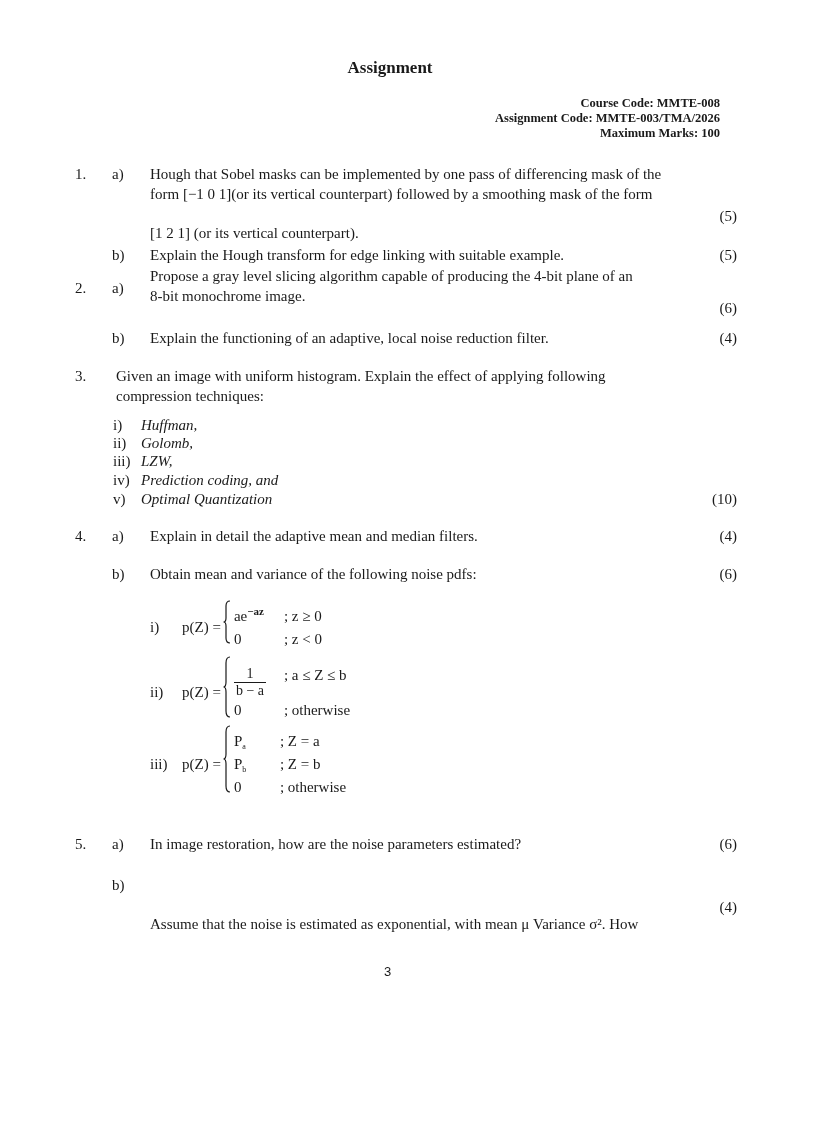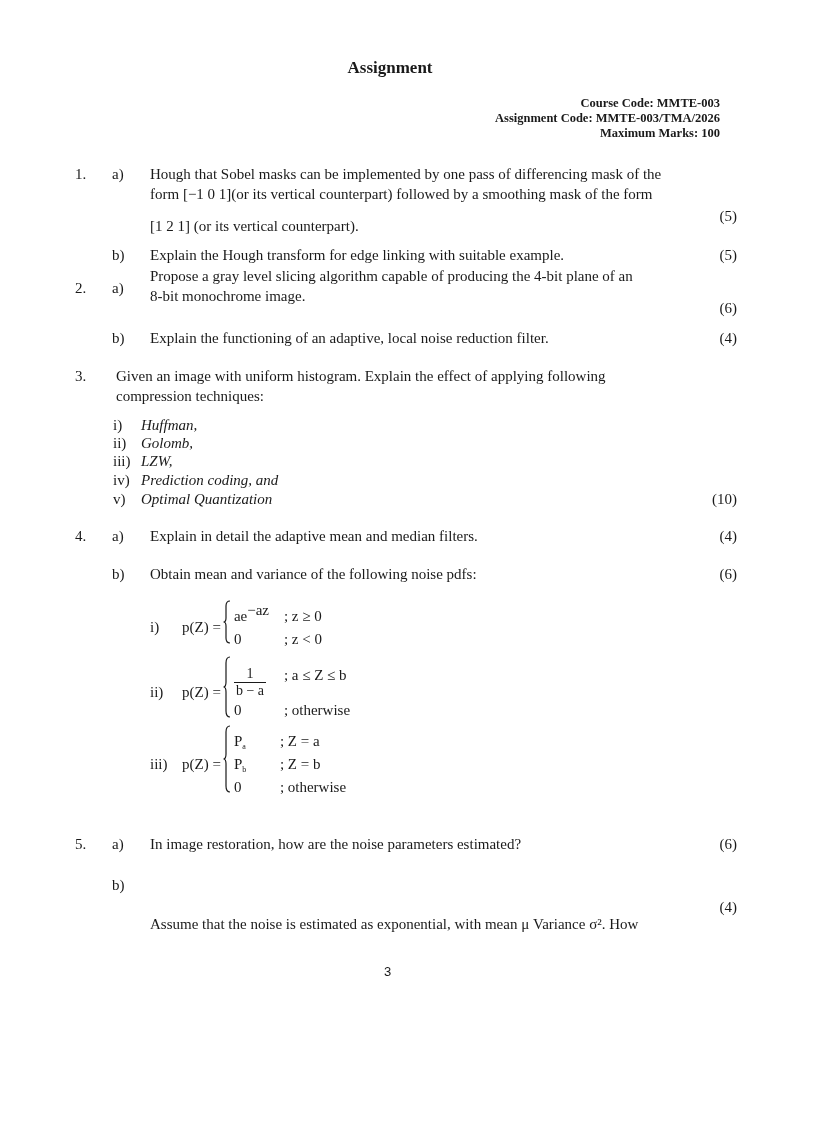--- a/index.html
+++ b/index.html
@@ -51,51 +51,51 @@
     .brace {
       display: inline-block;
       font-size: 0;
       width: 8px;
       margin-right: 3px;
     }
     .cases { display: flex; flex-direction: column; }
     .case { display: flex; align-items: center; height: 23px; }
     .case .val { display: inline-block; }
     .case .cond { display: inline-block; }
-    sup.small { font-size: 15px; vertical-align: 6px; line-height: 0; }
+    sup.small { font-size: 11px; vertical-align: 6px; line-height: 0; font-weight: bold; }
     sub.small { font-size: 8px; vertical-align: -3px; line-height: 0; }
     .frac {
       display: inline-flex; flex-direction: column; align-items: center;
       font-size: 14px; line-height: 16px;
     }
     .frac .num { padding: 0 2px; }
     .frac .den { border-top: 1px solid #1a1a1a; padding: 0 2px; }
     .pagenum {
       left: 384px; top: 962px;
       font-family: "Liberation Sans", "DejaVu Sans", sans-serif;
       font-size: 13px;
     }
   </style>
 </head>
 <body>
 
 <div class="abs title">Assignment</div>
 <div class="abs meta">
-  <div>Course Code: MMTE-003</div>
+  <div>Course Code: MMTE-008</div>
   <div>Assignment Code: MMTE-003/TMA/2026</div>
   <div>Maximum Marks: 100</div>
 </div>
 
 <div>
   <div class="abs qnum" style="top:164px">1.</div>
   <div class="abs part" style="top:164px">a)</div>
   <div class="abs text" style="top:164px">
     <div>Hough that Sobel masks can be implemented by one pass of differencing mask of the</div>
     <div>form [−1 0 1](or its vertical counterpart) followed by a smoothing mask of the form</div>
-    <div style="margin-top:12px">[1 2 1] (or its vertical counterpart).</div>
+    <div style="margin-top:19px">[1 2 1] (or its vertical counterpart).</div>
   </div>
   <div class="abs marks" style="top:206px">(5)</div>
 
   <div class="abs part" style="top:245px">b)</div>
   <div class="abs text" style="top:245px">Explain the Hough transform for edge linking with suitable example.</div>
   <div class="abs marks" style="top:245px">(5)</div>
 </div>
 
 <div>
   <div class="abs qnum" style="top:278px">2.</div>

